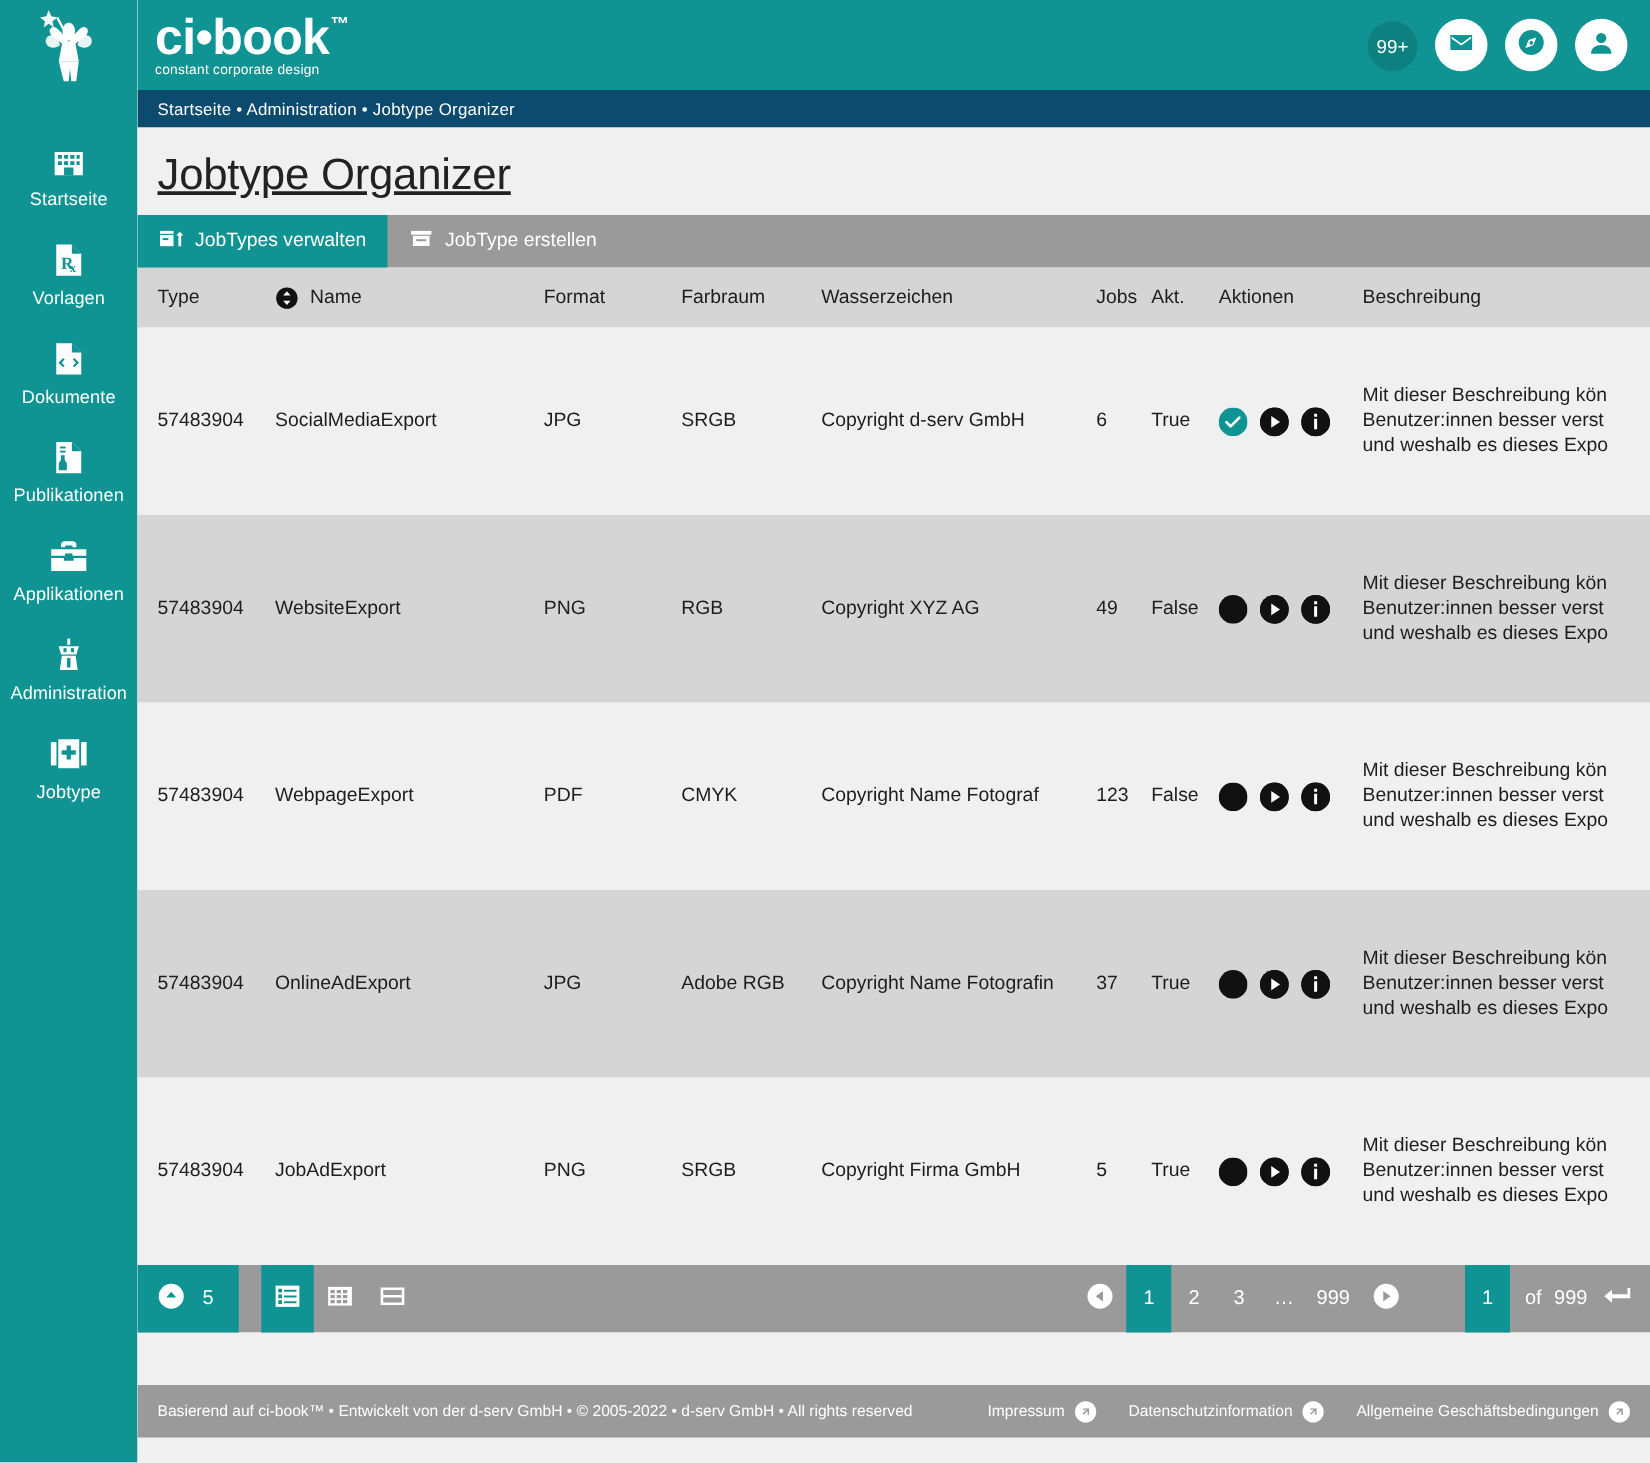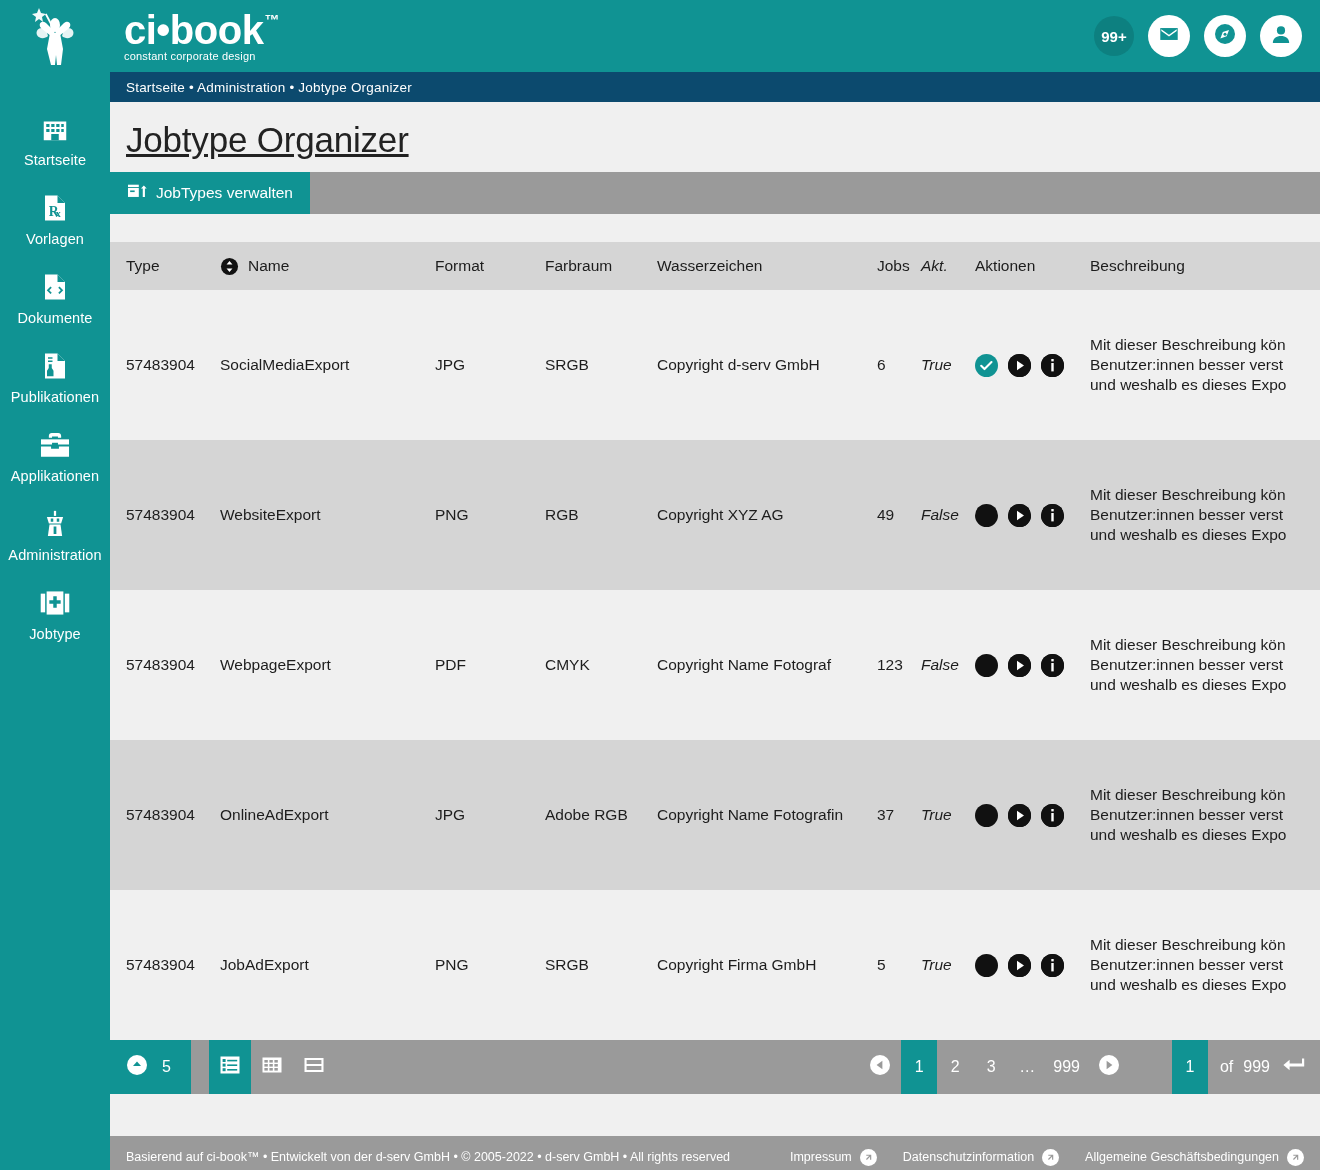--- a/index.html
+++ b/index.html
@@ -38,21 +38,21 @@
     display: flex; align-items: center; justify-content: space-between;
     padding: 0 18px 0 14px;
   }
   .brand { display: flex; flex-direction: column; justify-content: center; }
   .brand-main {
     color: #ffffff; font-size: 40px; font-weight: bold; line-height: 38px;
     letter-spacing: -.5px; display: flex; align-items: flex-start;
   }
   .brand-tm { font-size: 15px; font-weight: bold; line-height: 18px; margin-left: 1px; }
   .brand-sub { color: #fff; font-size: 11px; letter-spacing: .2px; margin-top: 1px; }
-  .top-icons { display: flex; align-items: center; gap: 14px; font-weight: bold; }
+  .top-icons { display: flex; align-items: flex-end; gap: 14px; }
   .badge-99 {
     width: 40px; height: 40px; border-radius: 50%;
     background: #0d8080; color: #fff; font-size: 15px;
     display: flex; align-items: center; justify-content: center; cursor: pointer;
   }
   .circ-icon {
     width: 42px; height: 42px; border-radius: 50%; background: #fff;
     display: flex; align-items: center; justify-content: center; cursor: pointer;
   }
 
@@ -68,39 +68,39 @@
   
   .tabbar { height: 42px; background: #9a9a9a; display: flex; align-items: stretch; }
   .tab {
     display: flex; align-items: center; gap: 9px;
     padding: 0 17px; color: #fff; font-size: 15.5px; cursor: pointer;
   }
   .tab.active { background: #109393; }
   .tab .tab-label { white-space: nowrap; }
 
   
-  .table { width: 100%; margin-top: 28px; }
+  .table { width: 100%; }
   .thead {
     display: flex; align-items: center; height: 48px;
     background: #d5d5d5; color: #1d1d1d; font-size: 15.5px;
   }
   .trow {
     display: flex; align-items: center; height: 150px;
     font-size: 15.5px; color: #1d1d1d;
   }
   .trow.odd  { background: #f0f0f0; }
   .trow.even { background: #d5d5d5; }
 
   .c-type   { width: 110px; padding-left: 16px; flex: none; }
   .c-name   { width: 215px; flex: none; display: flex; align-items: center; gap: 9px; }
   .c-format { width: 110px; flex: none; }
   .c-color  { width: 112px; flex: none; }
   .c-water  { width: 220px; flex: none; }
   .c-jobs   { width:  44px; flex: none; }
-  .c-akt    { width:  54px; flex: none; font-style: italic; }
+  .c-akt    { width:  54px; flex: none; }
   .c-aktion { width: 115px; flex: none; display: flex; align-items: center; gap: 10px; }
   .c-desc   { flex: 1; min-width: 0; line-height: 20px; font-size: 15.5px;
               white-space: nowrap; overflow: hidden; }
   .c-desc span { display: block; }
 
   .sort-icon { display: inline-flex; }
 
   .act {
     width: 23px; height: 23px; border-radius: 50%;
     display: flex; align-items: center; justify-content: center;
@@ -352,20 +352,32 @@
               <g fill="#fff">
             <rect x="1" y="3" width="12" height="2.6"></rect>
                 <rect x="1" y="6.6" width="12" height="10"></rect>
             <rect x="3.4" y="9.4" width="5" height="1.8" fill="#109393"></rect>
             <path d="M15.4 7.2l3.2-3.4 3.2 3.4h-2v9.4h-2.4V7.2z"></path>
           </g>
             </svg>
         </span>
         <span class="tab-label">JobTypes verwalten</span>
       </div>
+      <div class="tab">
+        <span>
+          <svg width="20" height="18" viewBox="0 0 22 20">
+              <g fill="#fff">
+            <rect x="2" y="3" width="18" height="3.4"></rect>
+                <rect x="3.6" y="7.4" width="14.8" height="9"></rect>
+            <rect x="6.6" y="10.4" width="8.8" height="1.8" fill="#9a9a9a"></rect>
+          </g>
+            </svg>
+        </span>
+        <span class="tab-label">JobType erstellen</span>
+      </div>
     </div>
 
     <div class="table">
 
       <div class="thead">
         <div class="c-type">Type</div>
         <div class="c-name">
           <span class="sort-icon">
             <svg width="19" height="19" viewBox="0 0 20 20">
                 <circle cx="10" cy="10" r="9" fill="#111"></circle>

